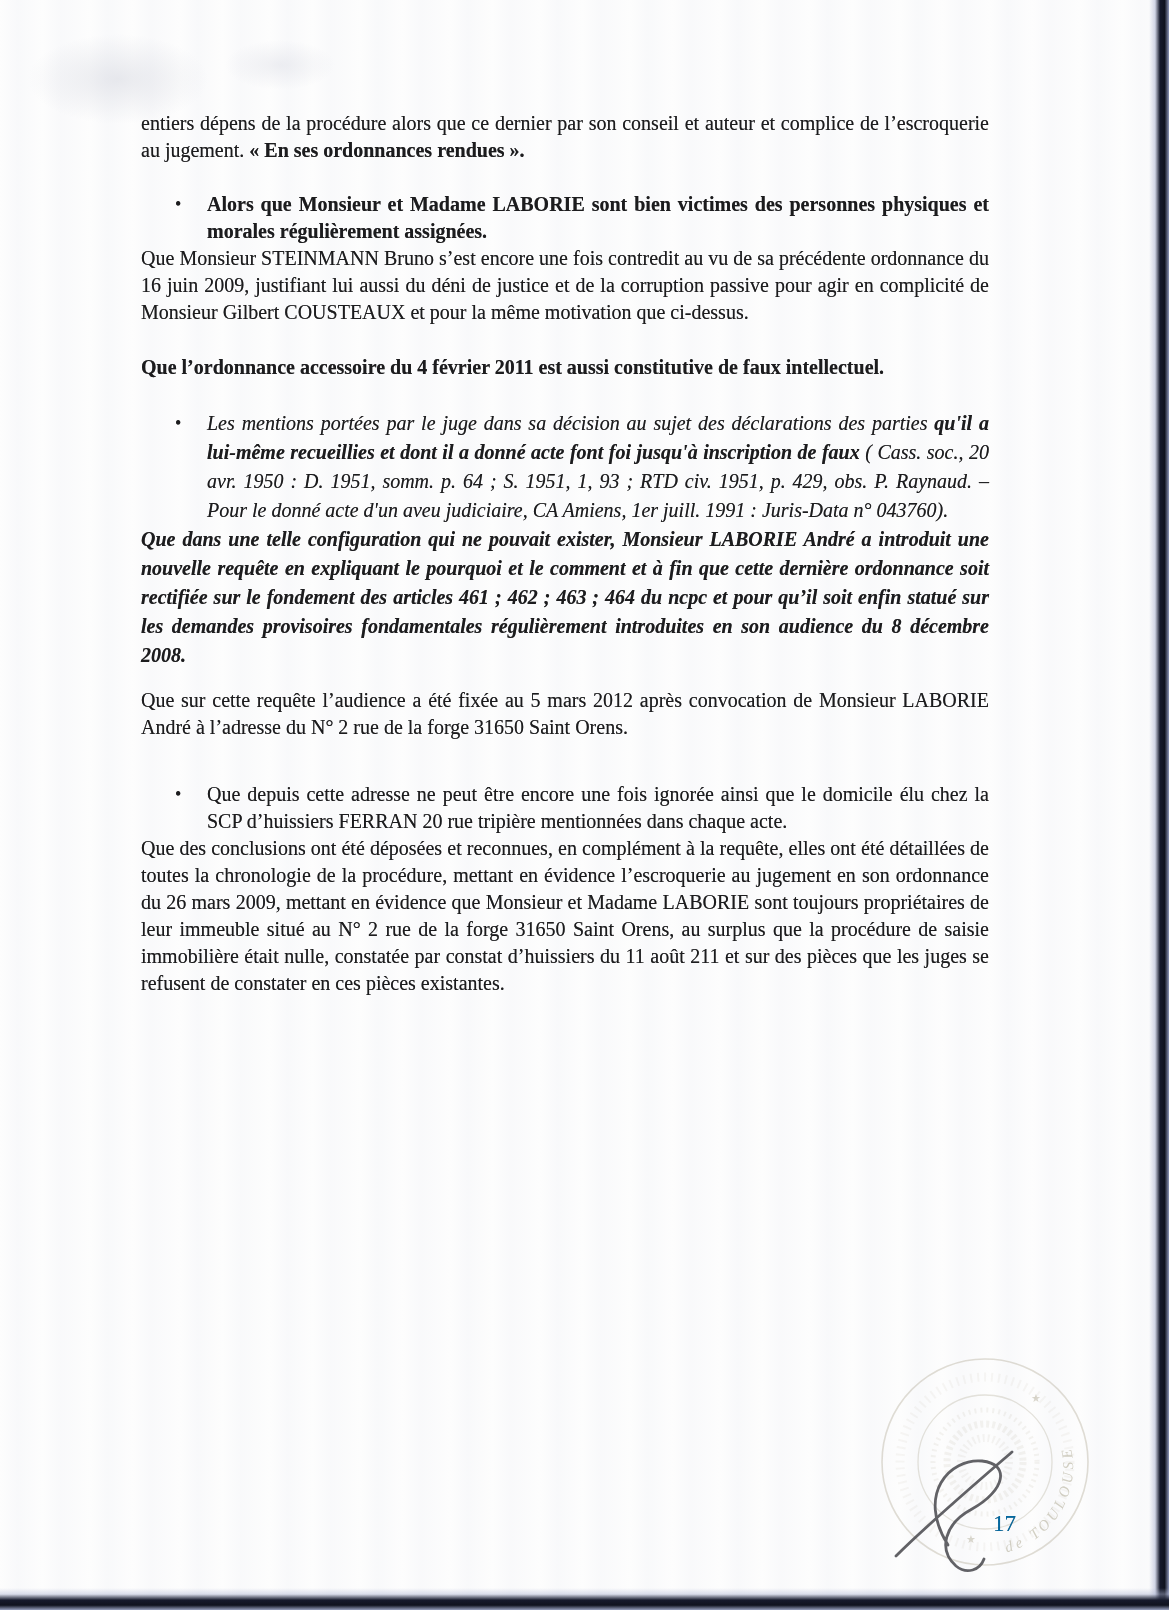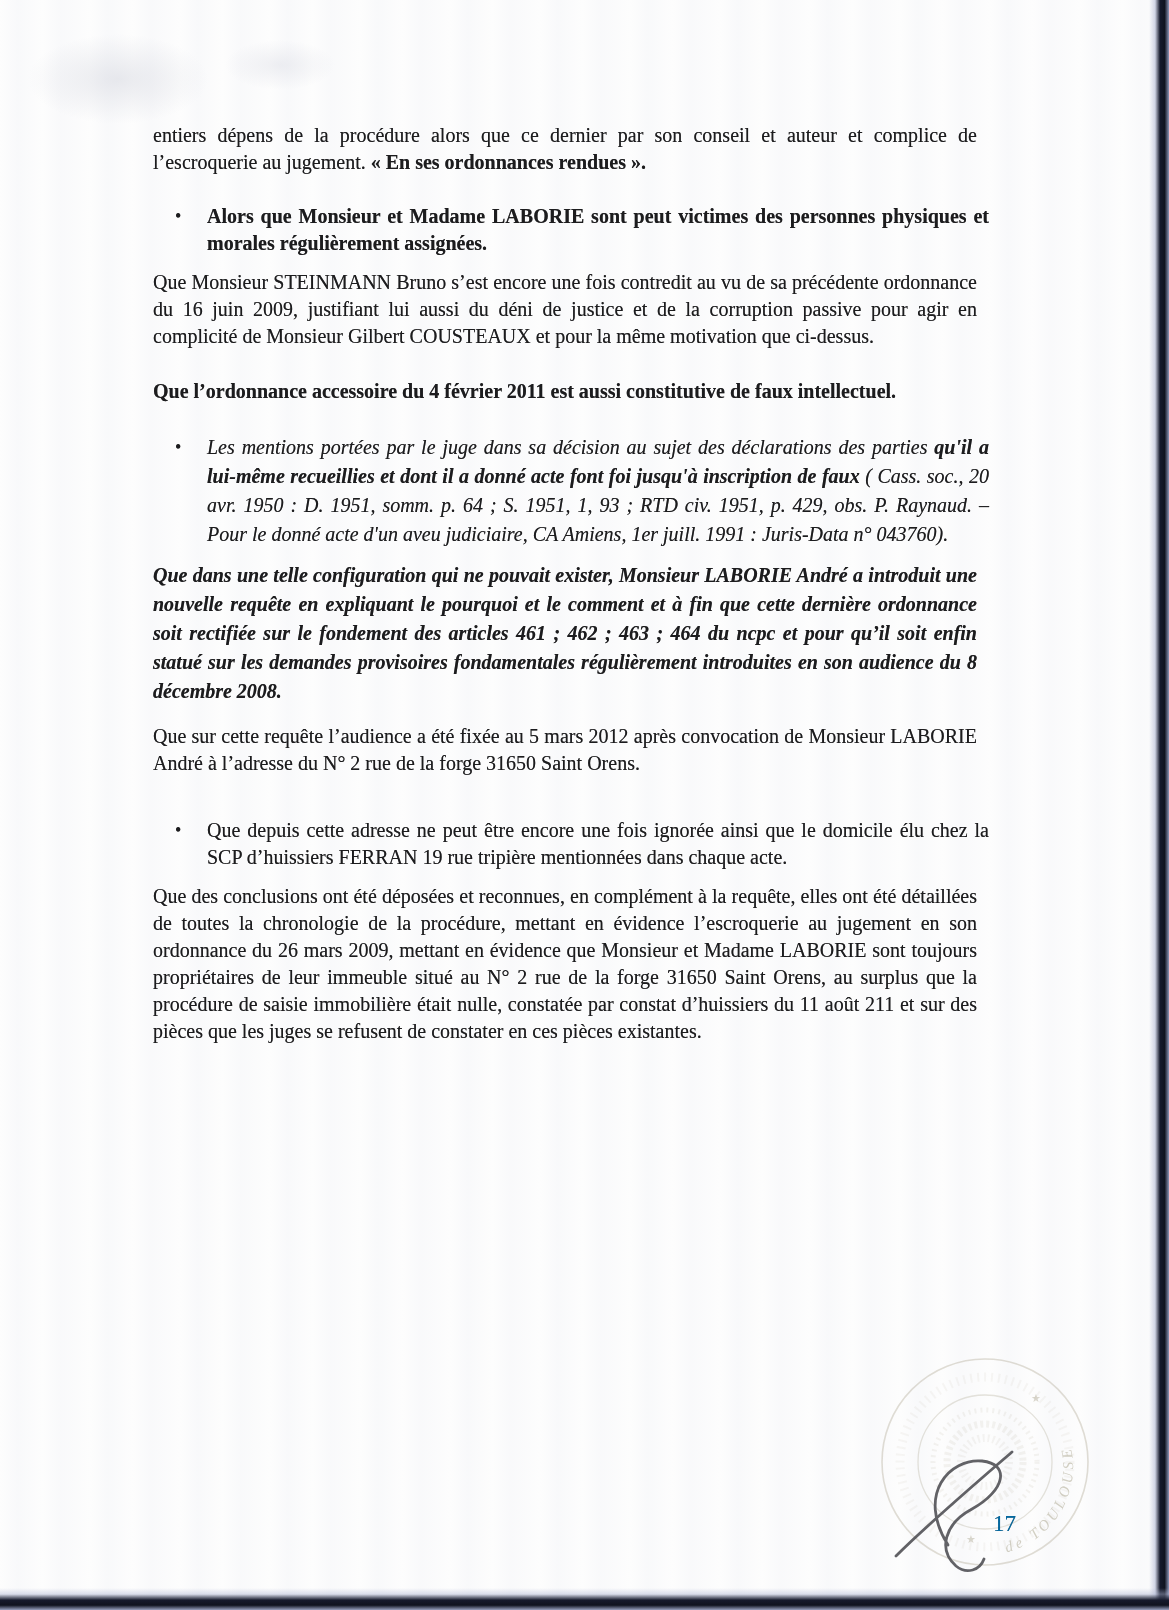--- a/index.html
+++ b/index.html
@@ -34,21 +34,21 @@
     background:linear-gradient(to bottom,
       rgba(150,158,190,0) 0%, rgba(176,183,212,0.45) 28%,
       #161a2c 55%, #10131f 78%, #97a0bf 100%);
   }
   
   .content{
     position:absolute;left:141px;top:110px;width:848px;
     font-size:20px;line-height:27px;color:#1c1c1e;text-align:justify;
     text-shadow:0 0 .4px rgba(10,10,10,0.55);
   }
-  .para{margin:12px;}
+  .para{margin:0;}
   .rb{font-weight:bold;}
   .ri{font-style:italic;margin-top:36px;}
   .rbi{font-weight:bold;font-style:italic;}
   .mb-p1{margin-bottom:27px;} .mb-p2{margin-bottom:23px;} .mb-b1{margin-bottom:24px;}
   .mb-p3{margin-bottom:28px;} .mb-h1{margin-bottom:28px;} .mb-b2{margin-bottom:22px;}
   .mb-p4{margin-bottom:17px;} .mb-p5{margin-bottom:40px;font-family:Liberation Serif, serif;} .mb-b3{margin-bottom:24px;}
   .mb-p6{margin-bottom:26px;} .mb-p7{margin-bottom:26px;}
   .loose{line-height:29px;}
   .bullet{display:flex;margin:0;}
   .bullet .dot{flex:0 0 66px;padding-left:34px;box-sizing:border-box;font-size:18px;}
@@ -67,39 +67,39 @@
 <div class="smudge a"></div>
 <div class="smudge b"></div>
 
 <div class="content">
 
   <p class="para mb-p1"><span>entiers dépens de la procédure alors que ce dernier par son conseil et auteur et complice de l’escroquerie au jugement. </span><span class="rb">« En ses ordonnances rendues ».</span></p>
 
 
   <div class="bullet mb-b1">
     <span class="dot">•</span>
-    <span class="btext"><span class="rb">Alors que Monsieur et Madame LABORIE sont peut victimes des personnes physiques et morales régulièrement assignées.</span></span>
+    <span class="btext"><span class="rb">Alors que Monsieur et Madame LABORIE sont bien victimes des personnes physiques et morales régulièrement assignées.</span></span>
   </div>
 
   <p class="para mb-p3"><span>Que Monsieur STEINMANN Bruno s’est encore une fois contredit au vu de sa précédente ordonnance du 16 juin 2009, justifiant lui aussi du déni de justice et de la corruption passive pour agir en complicité de Monsieur Gilbert COUSTEAUX et pour la même motivation que ci-dessus.</span></p>
 
   <p class="para mb-h1"><span class="rb">Que l’ordonnance accessoire du 4 février 2011 est aussi constitutive de faux intellectuel.</span></p>
 
   <div class="bullet loose mb-b2">
     <span class="dot">•</span>
     <span class="btext"><span class="ri">Les mentions portées par le juge dans sa décision au sujet des déclarations des parties </span><span class="rbi">qu'il a lui-même recueillies et dont il a donné acte font foi jusqu'à inscription de faux</span><span class="ri"> ( Cass. soc., 20 avr. 1950 : D. 1951, somm. p. 64 ; S. 1951, 1, 93 ; RTD civ. 1951, p. 429, obs. P. Raynaud. – Pour le donné acte d'un aveu judiciaire,  CA Amiens, 1er juill. 1991 : Juris-Data n° 043760).</span></span>
   </div>
 
   <p class="para loose mb-p4"><span class="rbi">Que dans une telle configuration qui ne pouvait exister, Monsieur LABORIE André a introduit une nouvelle requête en expliquant le pourquoi et le comment et à fin que cette dernière ordonnance soit rectifiée sur le fondement des articles 461 ; 462 ; 463 ; 464 du ncpc et pour qu’il soit enfin statué sur les demandes provisoires fondamentales régulièrement introduites en son audience du 8 décembre 2008.</span></p>
 
   <p class="para mb-p5"><span>Que sur cette requête l’audience a été fixée au 5 mars 2012  après convocation de Monsieur LABORIE André à l’adresse du N° 2 rue de la forge 31650 Saint Orens.</span></p>
 
   <div class="bullet mb-b3">
     <span class="dot">•</span>
-    <span class="btext"><span>Que depuis cette adresse ne peut être encore une fois ignorée ainsi que le domicile élu chez la SCP d’huissiers FERRAN 19 rue tripière mentionnées dans chaque acte.</span></span>
+    <span class="btext"><span>Que depuis cette adresse ne peut être encore une fois ignorée ainsi que le domicile élu chez la SCP d’huissiers FERRAN 20 rue tripière mentionnées dans chaque acte.</span></span>
   </div>
 
   <p class="para mb-p6"><span>Que des conclusions ont été déposées et reconnues, en complément à la requête, elles ont été détaillées de toutes la chronologie de la procédure, mettant en évidence l’escroquerie au jugement en son ordonnance du 26 mars 2009, mettant en évidence que Monsieur et Madame LABORIE sont toujours propriétaires de leur immeuble situé au N° 2 rue de la forge 31650 Saint Orens, au surplus que la procédure de saisie immobilière était nulle, constatée par constat d’huissiers du 11 août 211 et sur des pièces que les juges se refusent de constater en ces pièces existantes.</span></p>
 
 
 
 </div>
 
 <div class="stamp-wrap">
   <svg width="260" height="260" viewBox="860 1335 260 260">

